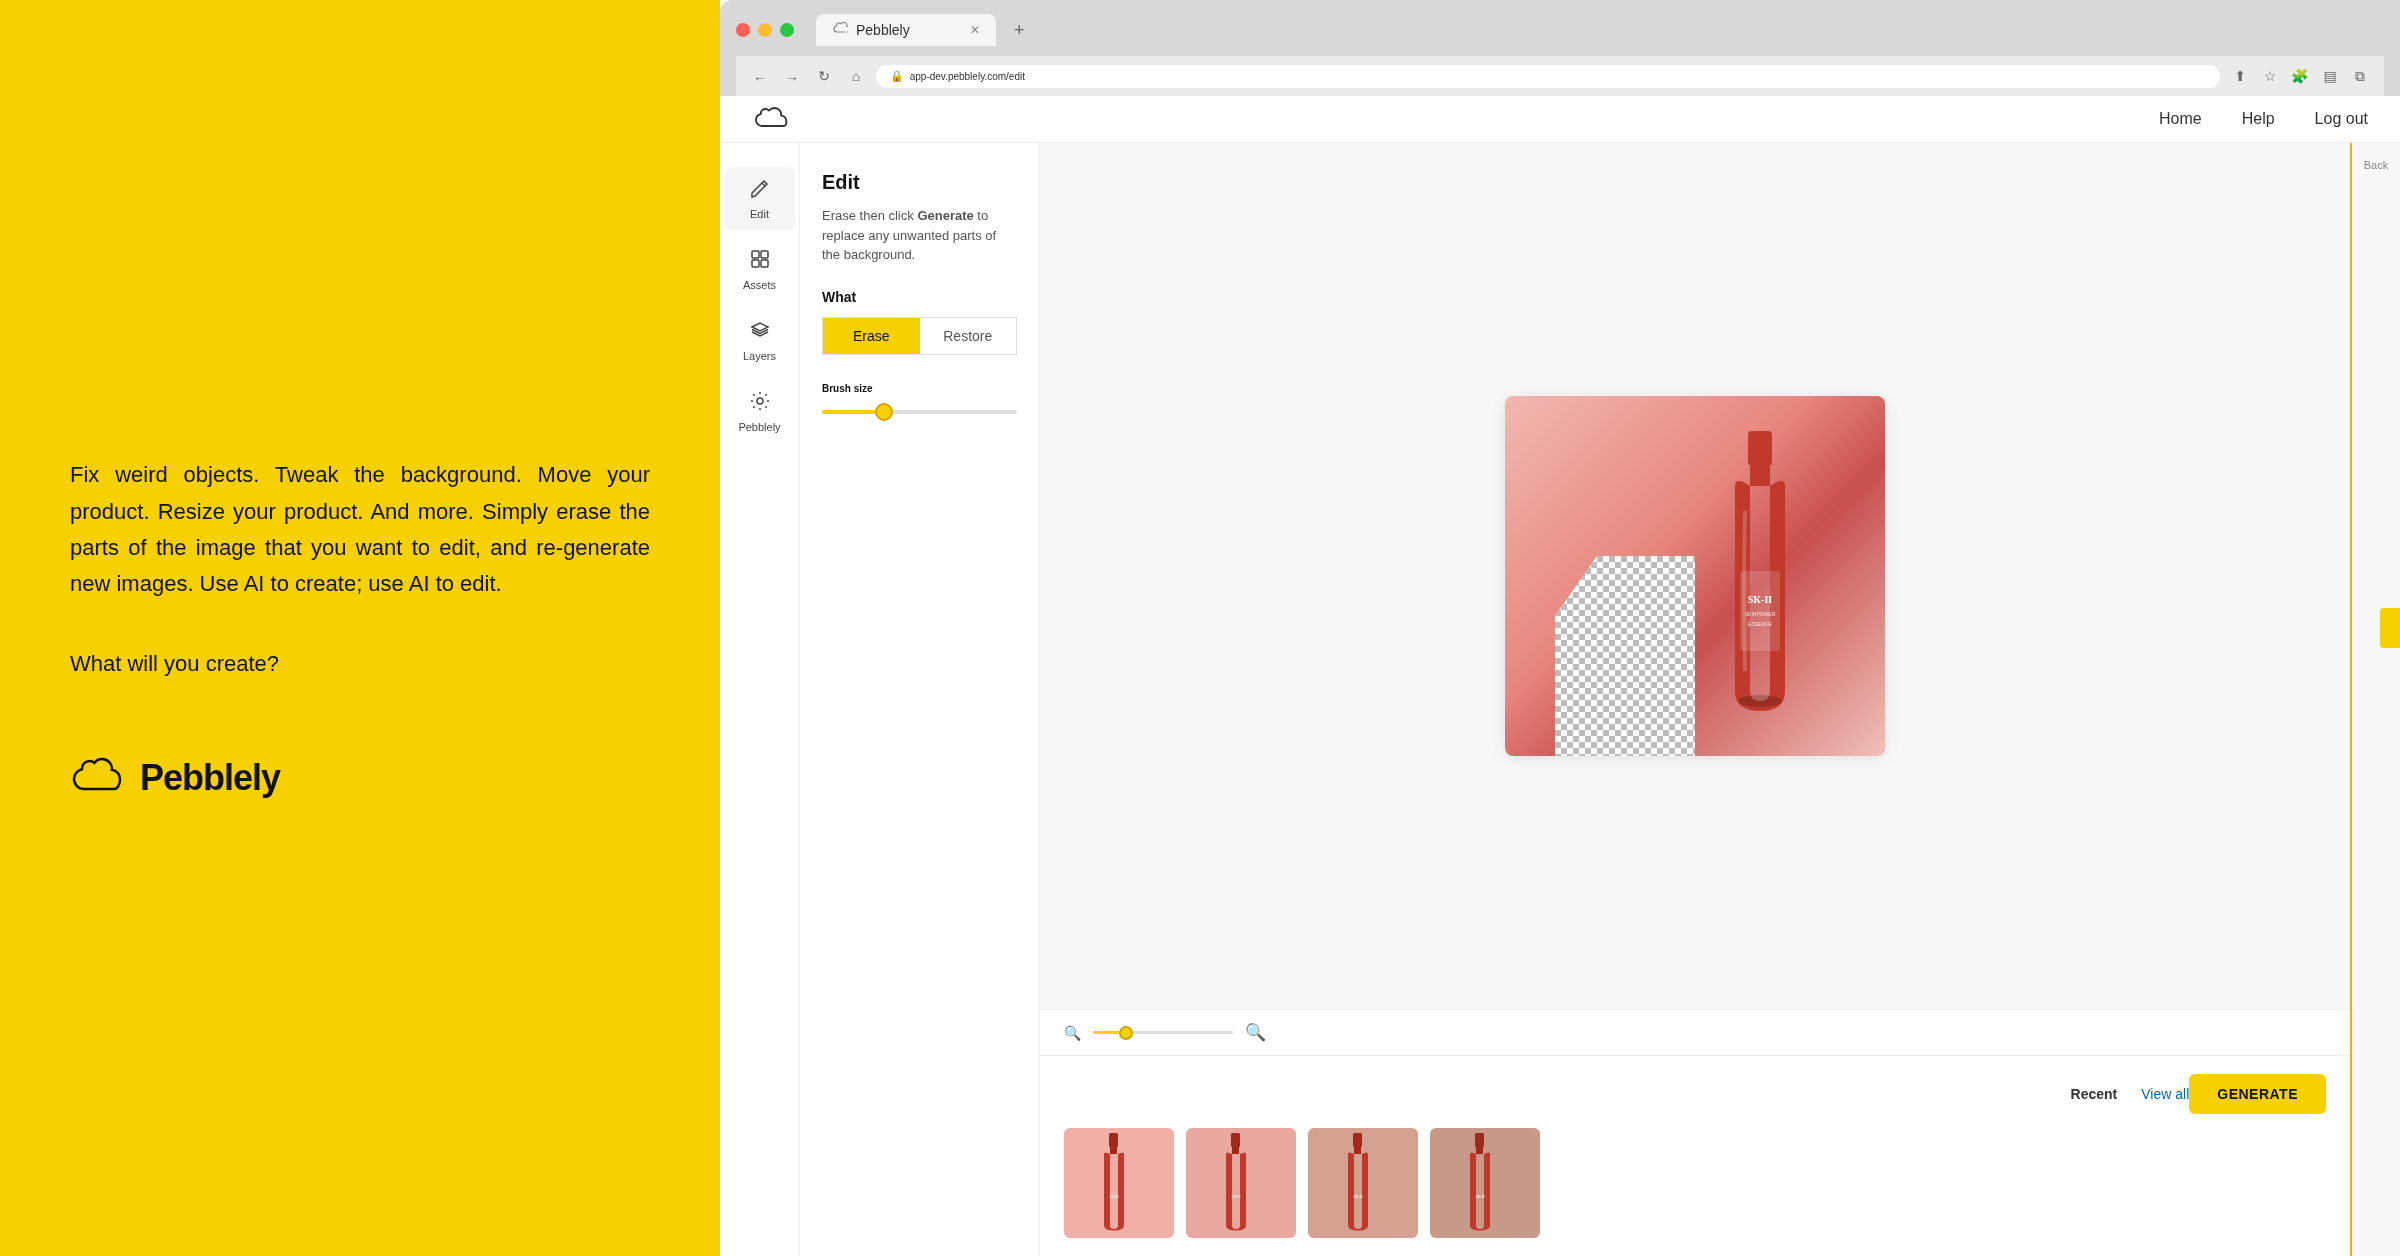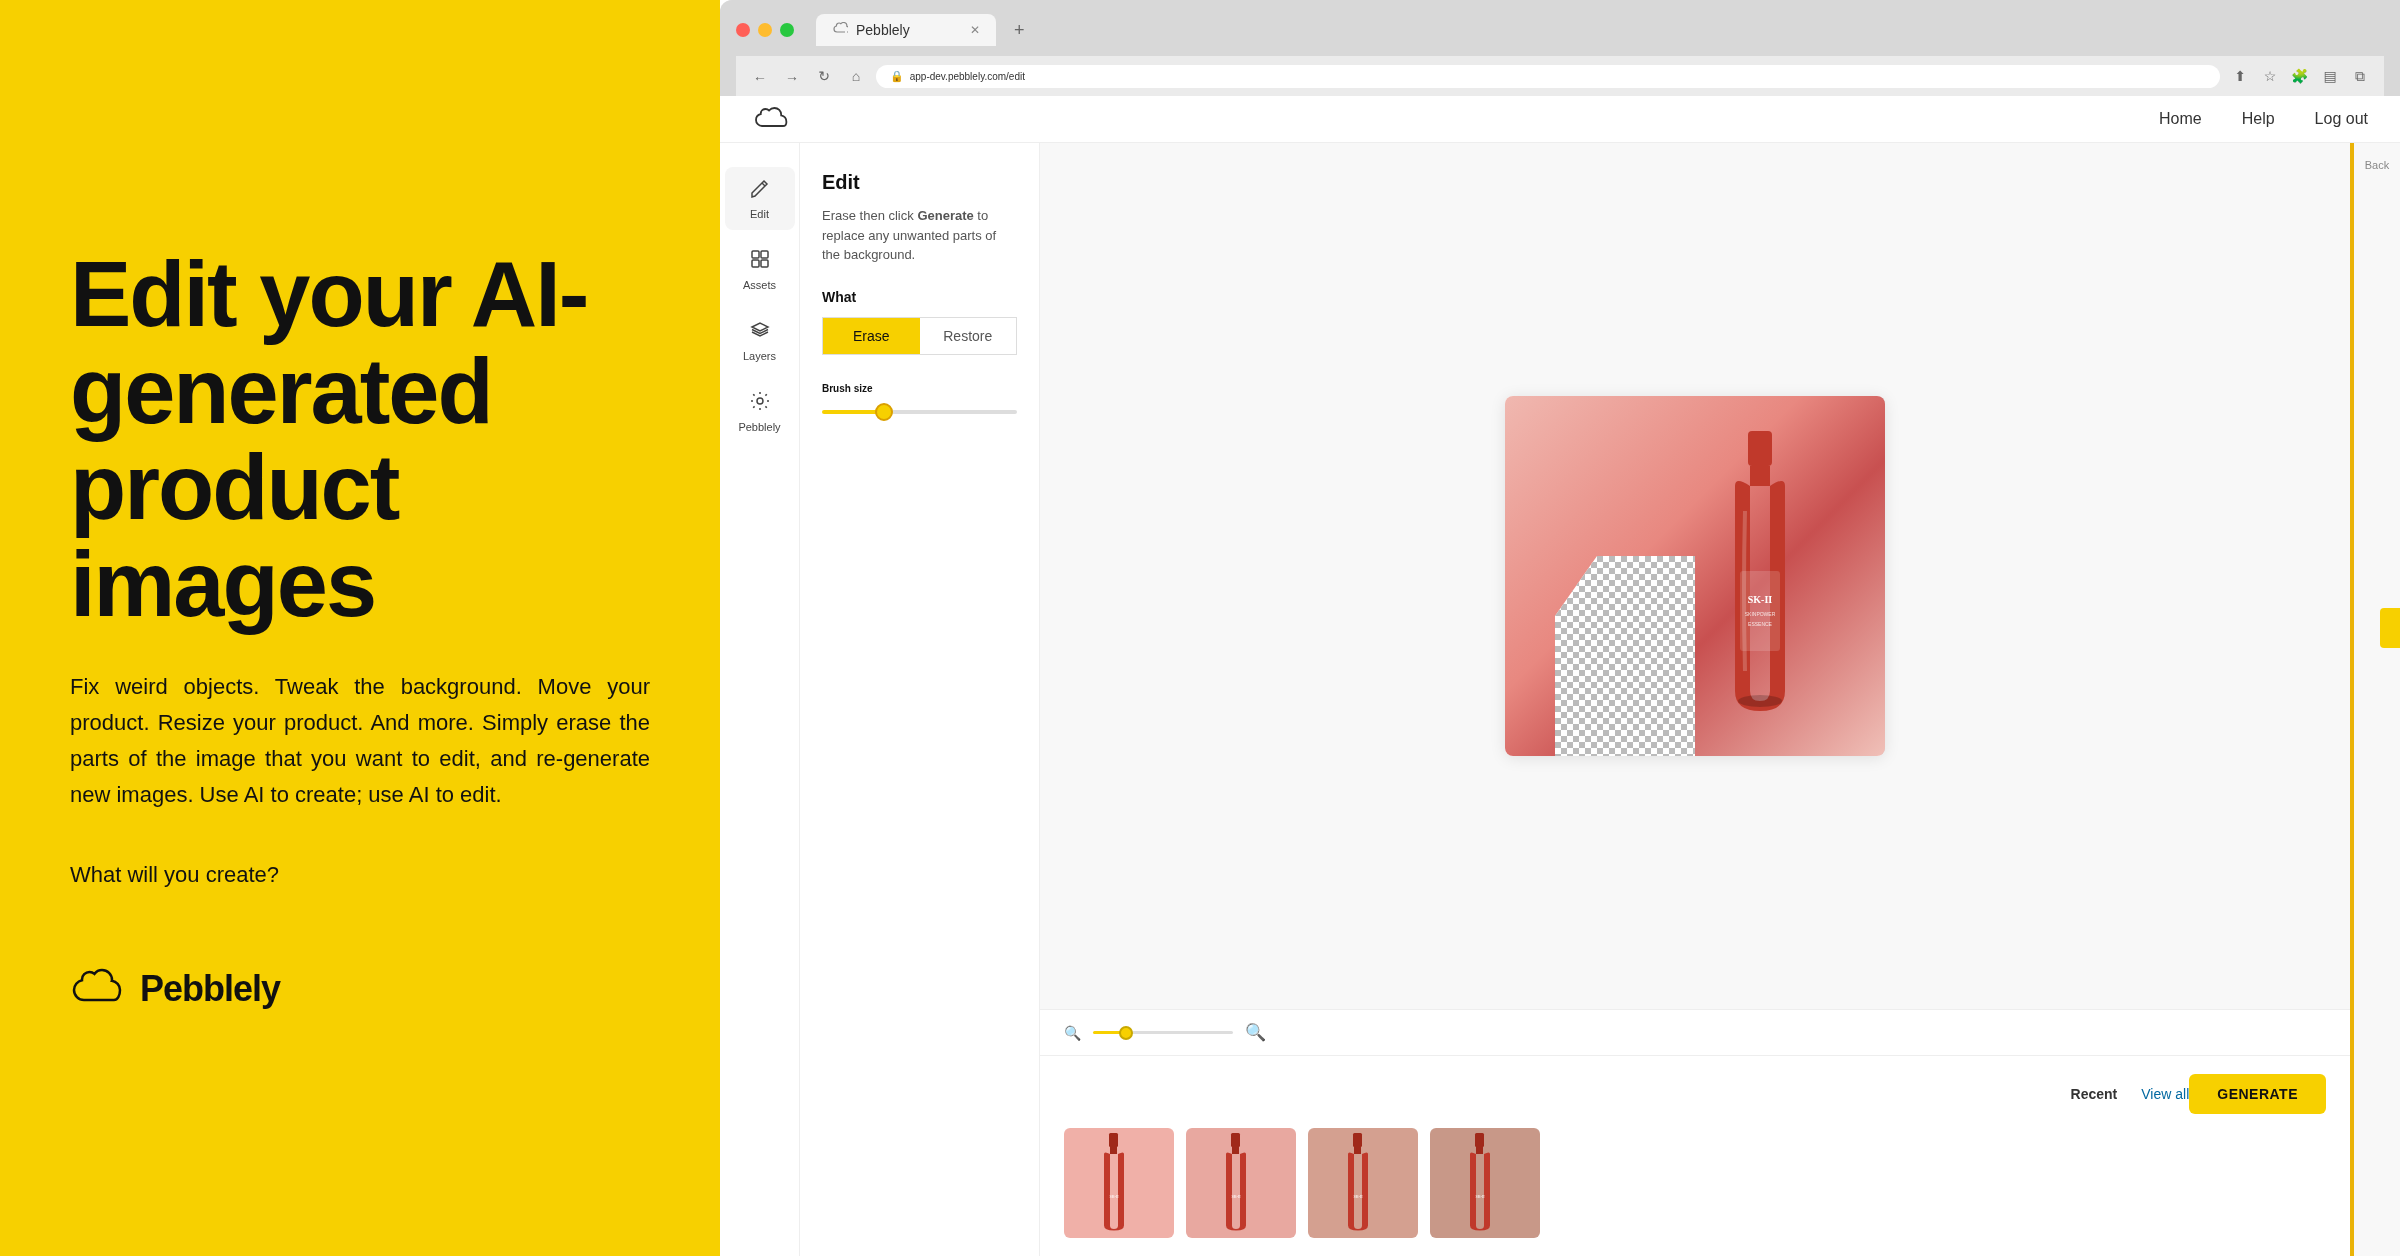--- a/index.html
+++ b/index.html
@@ -587,21 +587,20 @@
       width: 20px;
       height: 40px;
       background: #F7D000;
       border-radius: 4px 0 0 4px;
     }
   </style>
 </head>
 <body>
 
 <div class="yellow-panel">
-  <h1 class="hero-title">Edit your AI-generated product images</h1>
   <p class="hero-subtitle">Fix weird objects. Tweak the background. Move your product. Resize your product. And more. Simply erase the parts of the image that you want to edit, and re-generate new images. Use AI to create; use AI to edit.</p>
   <p class="hero-question">What will you create?</p>
   <div class="logo-area">
     <svg class="logo-cloud-icon" viewBox="0 0 56 42" fill="none" xmlns="http://www.w3.org/2000/svg">
       <path d="M44 32H14C8.5 32 4 27.5 4 22C4 17.2 7.4 13.2 12 12.2C12 12 12 11.8 12 11.5C12 7.4 15.4 4 19.5 4C21.4 4 23.1 4.7 24.4 5.9C26.2 3.5 29 2 32 2C37.5 2 42 6.5 42 12C42 12.2 42 12.5 41.9 12.7C46.5 13.5 50 17.3 50 22C50 27.5 47.5 32 44 32Z" stroke="#111" stroke-width="2.5" fill="none"></path>
     </svg>
     <span class="logo-text">Pebblely</span>
   </div>
 </div>
 
@@ -798,20 +797,20 @@
                   <rect x="32" y="28" width="14" height="14" fill="#a0291a"></rect>
                   <path d="M20 42 Q20 36 32 42 L32 185 Q32 192 40 192 Q48 192 48 185 L48 42 Q60 36 60 42 L60 185 Q60 195 40 195 Q20 195 20 185 Z" fill="#c0392b"></path>
                   <text x="40" y="130" font-family="serif" font-size="8" fill="white" text-anchor="middle">SK-II</text>
                 </svg>
               </div>
             </div>
           </div>
         </div>
       </div>
 
-      <div style="width:50px; background:#f8f8f8; border-left:4px solid #eab308; display:flex; flex-direction:column; flex-shrink:0;">
+      <div style="width:50px; background:#f8f8f8; border-left:2px solid #eab308; display:flex; flex-direction:column; flex-shrink:0;">
         <div style="padding:8px 4px; font-size:11px; color:#888; text-align:center; margin-top:8px;">Back</div>
       </div>
     </div>
   </div>
 
   <div class="yellow-dot-right"></div>
 </div>
 
 </body></html>

